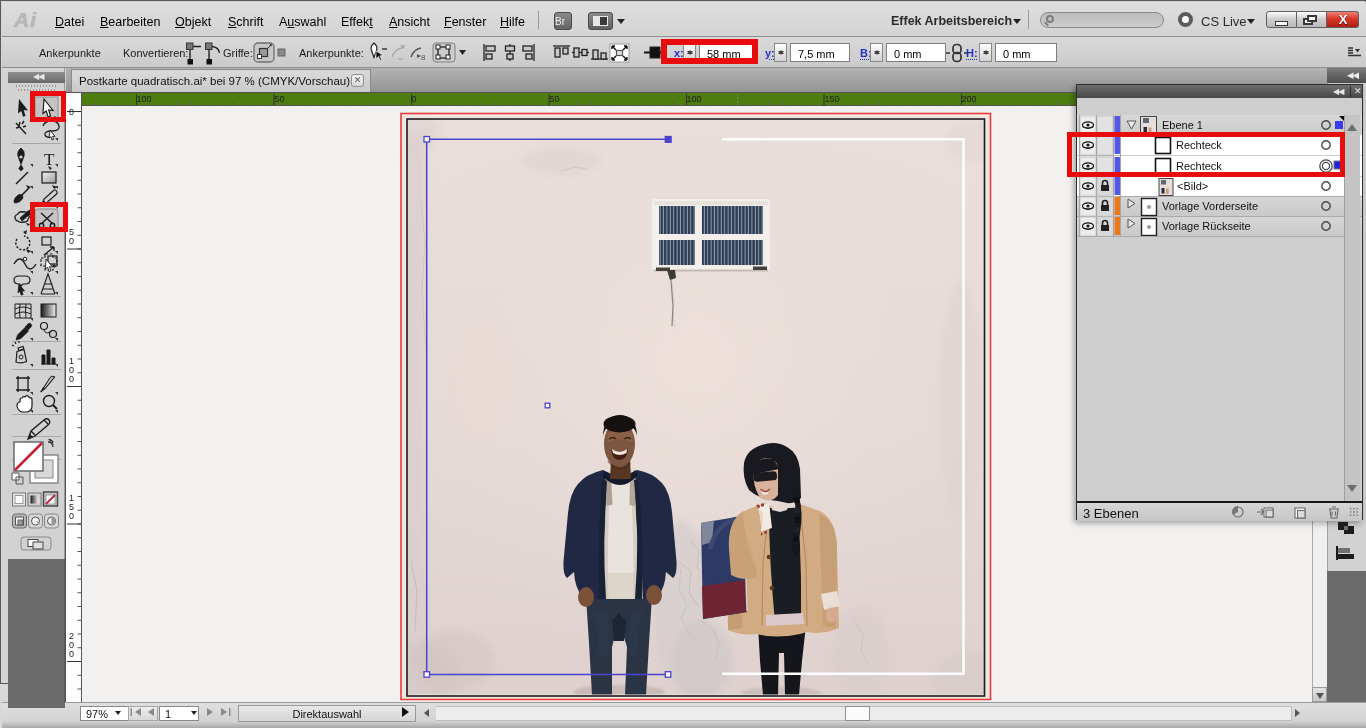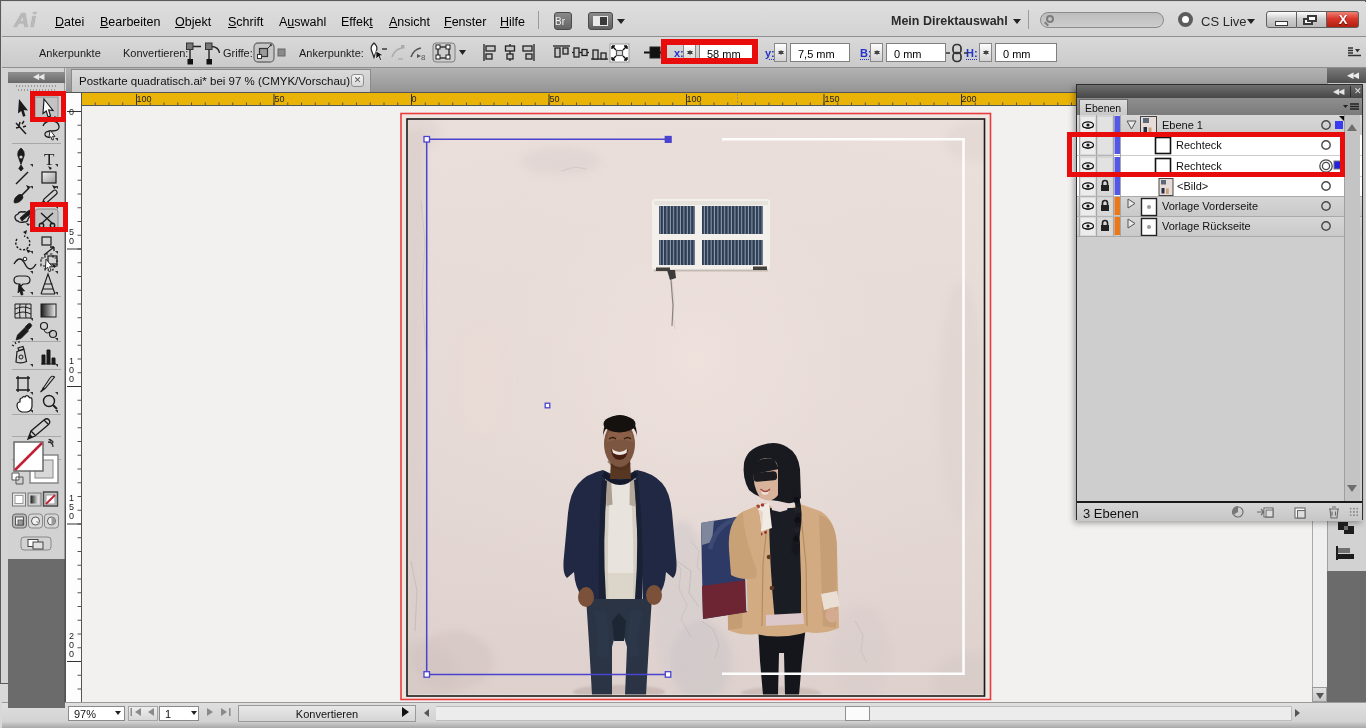--- a/index.html
+++ b/index.html
@@ -46,21 +46,21 @@
 #toolcol{left:7px;top:67px;width:57px;height:491px;background:#d2d2d2;border-right:1px solid #9a9a9a}
 #toolhead{left:0;top:4px;width:57px;height:11px;background:linear-gradient(#8f8f8f,#696969);color:#e8e8e8;font-size:8px;line-height:10px;padding-left:25px;letter-spacing:-1px}
 #toolgrip{left:8px;top:17px;width:40px;height:6px;background:repeating-linear-gradient(90deg,#9a9a9a 0 1px,transparent 1px 3px),repeating-linear-gradient(90deg,#9a9a9a 0 1px,transparent 1px 3px);background-size:100% 2px;background-position:0 0,1.5px 4px;background-repeat:no-repeat}
 #darkleft{left:7px;top:558px;width:57px;height:143px;background:#6b6b6b;border-right:1px solid #5a5a5a}
 
 #tabbar{left:65px;top:67px;width:1261px;height:24px;background:linear-gradient(#b3b3b3,#949494)}
 #doctab{left:5px;top:1px;width:300px;height:23px;background:linear-gradient(#dadada,#cacaca);border:1px solid #8a8a8a;border-bottom:none;font-size:11.5px;color:#111;padding:5px 0 0 7px;white-space:nowrap}
 #tabclose{left:279px;top:4px;width:13px;height:13px;border:1px solid #909090;border-radius:3px;background:linear-gradient(#f4f4f4,#d8d8d8);color:#555;font-size:9px;line-height:11px;text-align:center}
 #dockhead{left:1326px;top:67px;width:40px;height:15px;background:linear-gradient(#7a7a7a,#4f4f4f);color:#ececec;font-size:8.5px;line-height:14px;padding-left:20px;letter-spacing:-1px}
 
-#hruler{left:80px;top:91px;width:1231px;height:14px;background:#eab308;border-top:1px solid #555;border-bottom:1px solid #555;overflow:hidden}
+#hruler{left:80px;top:91px;width:1231px;height:14px;background:#4d7c0f;border-top:1px solid #555;border-bottom:1px solid #555;overflow:hidden}
 #vruler{left:64px;top:105px;width:17px;height:596px;background:#fdfdfd;border-left:1px solid #555;border-right:1px solid #555;overflow:hidden}
 
 #canvas{left:81px;top:105px;width:1230px;height:596px;background:#f2f1ef;overflow:hidden}
 
 #vscroll{left:1311px;top:105px;width:15px;height:596px;background:#efefef;border-left:1px solid #aaa}
 #vsbtn{left:1311px;top:686px;width:15px;height:15px;background:linear-gradient(#e2e2e2,#c8c8c8);border:1px solid #9a9a9a}
 #statusrow{left:1px;top:701px;width:1364px;height:20px;background:linear-gradient(#dfdfdf,#d2d2d2);border-top:1px solid #9a9a9a}
 #botframe{left:1px;top:721px;width:1364px;height:6px;background:linear-gradient(#cfcfcf,#a8a8a8)}
 .sfield{position:absolute;top:3px;height:15px;background:#fff;border:1px solid #8a8a8a;font-size:11px;color:#111;padding:1px 0 0 5px}
 .sarrow{position:absolute;top:5px;width:0;height:0}
@@ -88,21 +88,21 @@
  <div class="menuitem" style="left:442px"><u>F</u>enster</div>
  <div class="menuitem" style="left:498px"><u>H</u>ilfe</div>
  <div class="abs" id="menusep1"></div>
  <div class="abs" id="brbtn">Br</div>
  <div class="abs" id="arrbtn">
         <div class="abs" id="arricon">
           <i></i>
         </div>
       </div>
  <div class="abs" id="arrcaret"></div>
- <div class="abs" id="wstext">Mein Direktauswahl</div>
+ <div class="abs" id="wstext">Effek Arbeitsbereich</div>
  <div class="abs" id="wscaret"></div>
  <div class="abs" id="menusep2"></div>
  <div class="abs" id="searchbox">
         <div class="abs" id="searchglass"></div>
         <div class="abs" id="searchhandle"></div>
       </div>
  <div class="abs" id="cslivering"></div>
  <div class="abs" id="cslivetext">CS Live</div>
  <div class="abs" id="cscaret"></div>
  <div class="winbtn" id="btnmin">
@@ -583,26 +583,26 @@
  <rect x="544.2" y="402.2" width="4.6" height="4.6" fill="#fff"></rect>
 </g>
 </svg>
 </div>
 
 <div class="abs" id="vscroll"></div>
 <div class="abs" id="vsbtn">
       <div class="abs" style="left:3px;top:5px;width:0;height:0;border:4.5px solid transparent;border-top:6px solid #555"></div>
     </div>
 <div class="abs" id="statusrow">
- <div class="sfield" style="left:66px;width:57px">97%</div>
+ <div class="sfield" style="left:78px;width:57px">97%</div>
  <div class="sarrow" style="left:113px;top:8px;border:3.5px solid transparent;border-top:4.5px solid #222"></div>
  <div class="abs" style="left:126px;top:3px;width:30px;height:15px;background:linear-gradient(#eee,#d8d8d8);border:1px solid #a5a5a5"></div>
  <div class="sfield" style="left:157px;width:40px">1</div>
  <div class="sarrow" style="left:189px;top:8px;border:3.5px solid transparent;border-top:4.5px solid #222"></div>
- <div class="abs" id="dirbox">Konvertieren</div>
+ <div class="abs" id="dirbox">Direktauswahl</div>
  <div class="sarrow" style="left:400px;top:4px;border:5px solid transparent;border-left:7px solid #111"></div>
  <div class="abs" style="left:434px;top:3px;width:856px;height:15px;background:#ececec;border:1px solid #bdbdbd;border-left:none"></div>
  <div class="abs" id="hthumb"></div>
  <svg class="abs" style="left:0;top:0" width="1364" height="20" viewBox="0 0 1364 20">
   <g fill="#8a8a8a">
    <path d="M128 5 v8 l0 0z M130 5 v8 h-1.5 v-8z M139 5 l-6 4 6 4z"></path>
    <path d="M152 5 l-6 4 6 4z"></path>
    <path d="M205 5 l6 4 -6 4z"></path>
    <path d="M219 5 l6 4 -6 4z M227 5 h1.5 v8 h-1.5z"></path>
   </g>
@@ -614,27 +614,20 @@
 <div class="abs" id="botframe"></div>
 
 <div class="abs" id="dockstrip"></div>
 <div class="abs" id="dockdark"></div>
 
 <div class="abs" id="lpanel">
  <div class="abs" style="left:0;top:0;width:285px;height:13px;background:linear-gradient(#6e6e6e,#474747)">
    <div class="abs" style="left:256px;top:2px;width:14px;height:9px;color:#e6e6e6;font-size:8px;line-height:9px;letter-spacing:-1px">◀◀</div>
    <div class="abs" style="left:273px;top:1px;width:1px;height:11px;background:#2d2d2d"></div>
    <div class="abs" style="left:277px;top:1px;color:#e6e6e6;font-size:9px;line-height:11px">✕</div>
- </div>
- <div class="abs" style="left:0;top:13px;width:285px;height:17px;background:linear-gradient(#8e8e8e,#7b7b7b)">
-   <div class="abs" style="left:2px;top:1px;width:49px;height:16px;background:linear-gradient(#dcdcdc,#c8c8c8);border:1px solid #6a6a6a;border-bottom:none;font-size:10.5px;color:#111;padding:2px 0 0 5px">Ebenen</div>
-   <svg class="abs" style="left:266px;top:5px" width="16" height="8" viewBox="0 0 16 8">
-          <path d="M0 2 l5 0 -2.5 3 z" fill="#222"></path>
-          <path d="M7 1 h9 M7 3.5 h9 M7 6 h9" stroke="#222" stroke-width="1.3"></path>
-        </svg>
  </div>
 
  <div class="lrow" style="top:30px;height:20px;background:linear-gradient(#d8d8d8,#cbcbcb)"></div>
  <div class="lrow" style="top:50px;height:20px;background:#fff"></div>
  <div class="lrow" style="top:70px;height:21px;background:#fff;border-top:1px solid #ccc"></div>
  <div class="lrow" style="top:91px;height:20px;background:#fff;border-top:1px solid #ccc"></div>
  <div class="lrow" style="top:111px;height:20px;background:linear-gradient(#d6d6d6,#c9c9c9);border-top:1px solid #aaa"></div>
  <div class="lrow" style="top:131px;height:20px;background:linear-gradient(#d6d6d6,#c9c9c9);border-top:1px solid #aaa"></div>
  <div class="abs" style="left:0;top:151px;width:269px;height:265px;background:#cecece;border-top:1px solid #aaa"></div>
 

